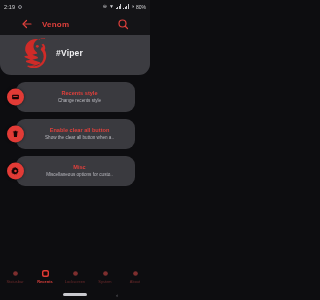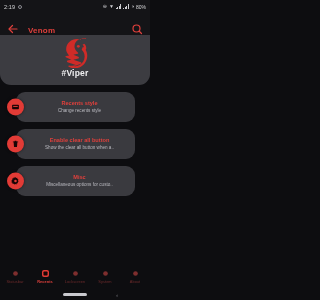--- a/index.html
+++ b/index.html
@@ -27,36 +27,36 @@
   .sb-batt { font-size:5px; color:#d8d8da; }
   .sig { display:inline-flex; align-items:flex-end; gap:.5px; height:5px; }
   .sig i { display:block; width:1px; background:#cfcfd3; }
   .sig i:nth-child(1){height:1.5px}.sig i:nth-child(2){height:2.5px}
   .sig i:nth-child(3){height:3.5px}.sig i:nth-child(4){height:5px}
 
   
   .appbar {
     height:22px; flex:0 0 22px;
     background:#141417;
-    display:flex; align-items:flex-end;
-    padding:0 7px;
+    display:flex; align-items:center;
+    padding:0 21px;
   }
   .ab-back { width:12px; height:12px; display:flex; align-items:center; justify-content:center; cursor:pointer; }
   .ab-title { flex:1; margin-left:9px; font-size:8px; font-weight:bold; color:#e0403c; letter-spacing:.2px; }
   .ab-search { width:12px; height:12px; display:flex; align-items:center; justify-content:center; cursor:pointer; }
 
   
   .content { flex:1; position:relative; overflow:hidden; background:#0d0d10; }
 
   
   .hero {
     background:#3c3c41;
     border-radius:0 0 11px 11px;
-    padding:3px 3px 7px;
-    display:flex; flex-direction:column; align-items:center;
+    padding:3px 12px 7px;
+    display:flex; flex-direction:row; align-items:center;
     margin-bottom:7px;
   }
   .hero-logo { width:44px; height:30px; display:block; }
   .hero-title { font-size:8.5px; font-weight:bold; color:#f0f0f2; letter-spacing:.2px; }
 
   
   .card-wrap { position:relative; margin:0 7px 7px 7px; height:30px; }
   .card {
     position:absolute; left:9px; right:8px; top:0; bottom:0;
     background:#3a3a3f;

